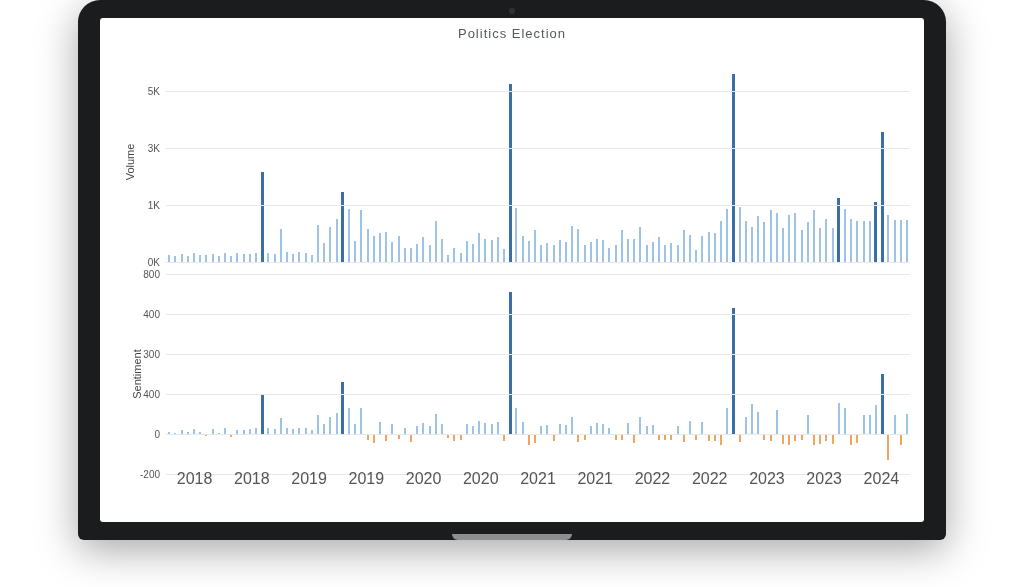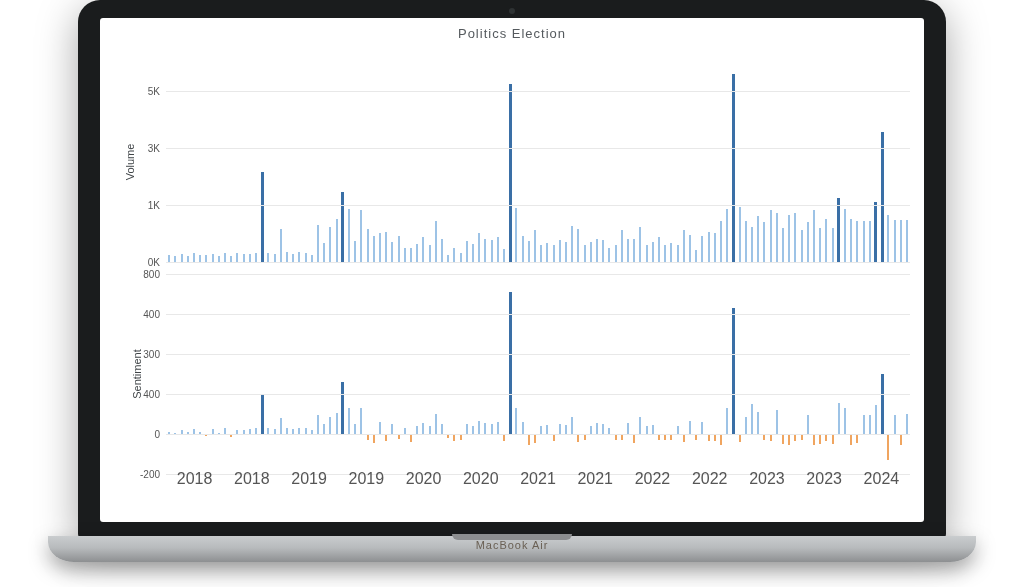--- a/index.html
+++ b/index.html
@@ -440,17 +440,14 @@
           <div class="xtick" style="left: 429.231px;">2021</div>
           <div class="xtick" style="left: 486.462px;">2022</div>
           <div class="xtick" style="left: 543.692px;">2022</div>
           <div class="xtick" style="left: 600.923px;">2023</div>
           <div class="xtick" style="left: 658.154px;">2023</div>
           <div class="xtick" style="left: 715.385px;">2024</div>
         </div>
 
     </div>
   </div>
-  <div class="base">
-    <div class="base-label">MacBook Air</div>
-  </div>
   <div class="lip"></div>
 </div>
 
 </body></html>

